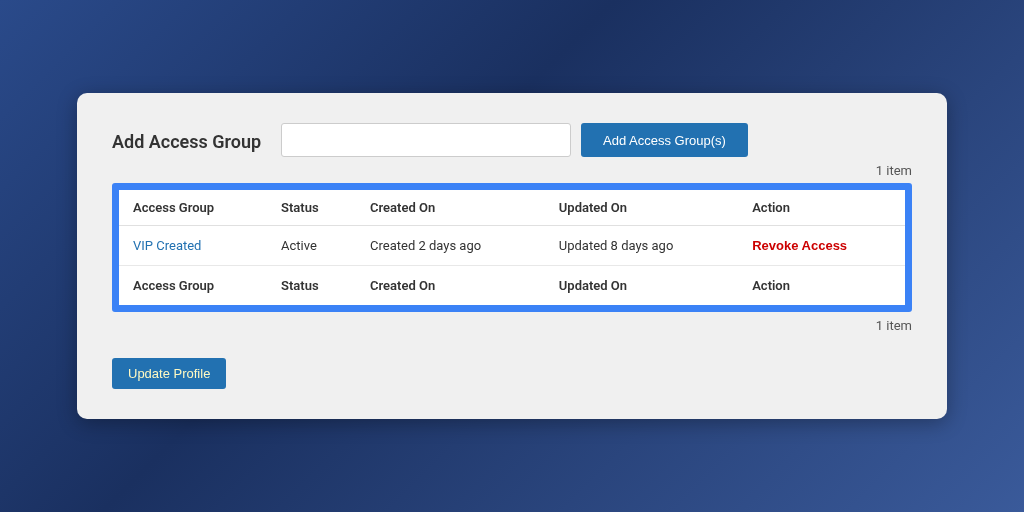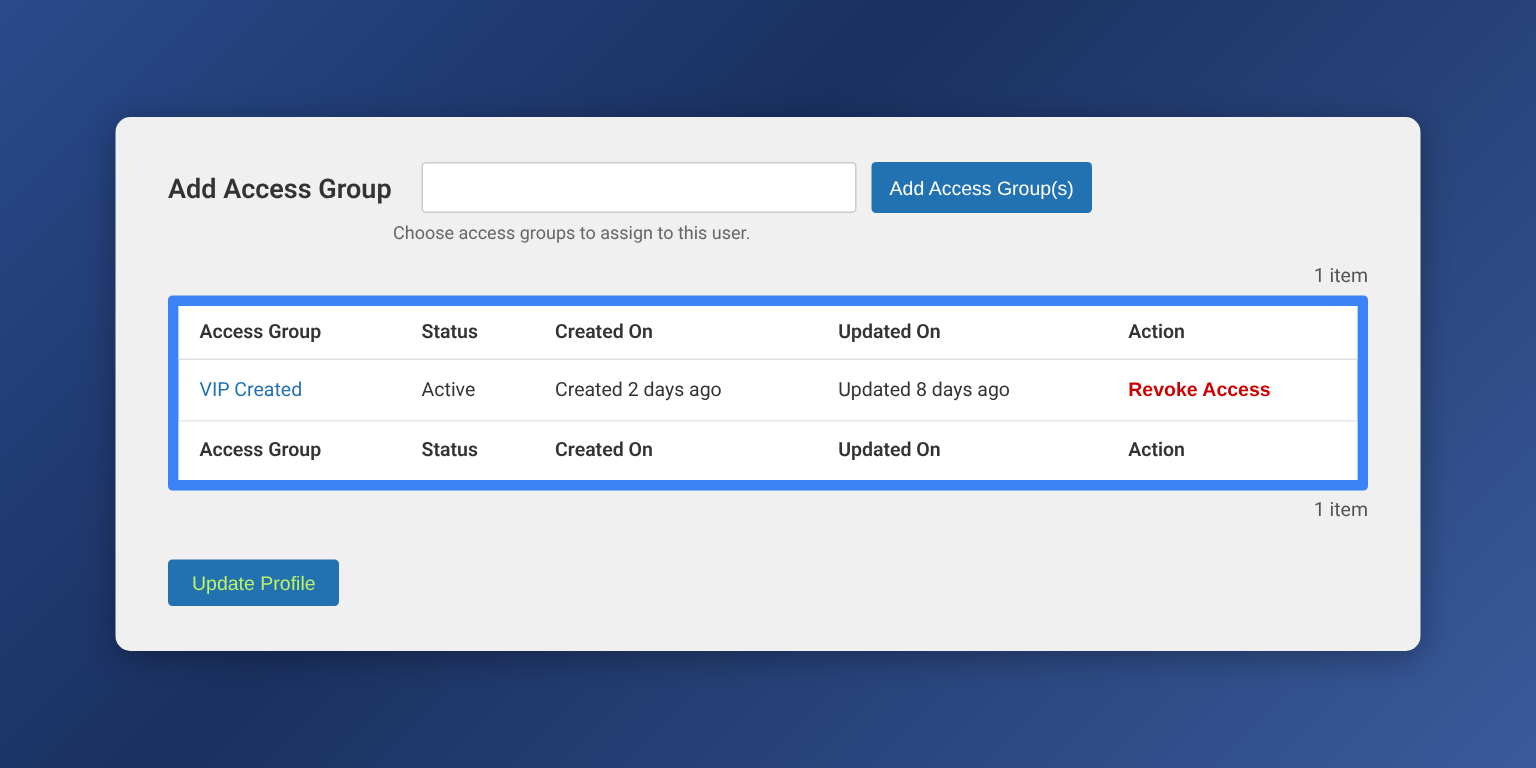--- a/index.html
+++ b/index.html
@@ -58,21 +58,21 @@
       padding: 0 8px;
       font-size: 13px;
       outline: none;
     }
 
     .add-btn {
       background: #2271b1;
       color: #fff;
       border: none;
       border-radius: 3px;
-      padding: 7px 12px;
+      padding: 7px 22px;
       font-size: 13px;
       cursor: pointer;
       white-space: nowrap;
       height: 34px;
     }
 
     .helper-text {
       font-size: 12px;
       color: #666;
       margin-top: 5px;
@@ -144,21 +144,21 @@
       margin-bottom: 20px;
     }
 
     .footer-count {
       font-size: 13px;
       color: #555;
     }
 
     .update-profile-btn {
       background: #2271b1;
-      color: #bef264;
+      color: #fef9c3;
       border: none;
       border-radius: 3px;
       padding: 8px 16px;
       font-size: 13px;
       cursor: pointer;
       margin-top: 5px;
     }
 
     .footer-table-row td {
       font-size: 13px;
@@ -174,21 +174,20 @@
 <div class="card">
 
   
   <div class="add-access-group-section">
     <span class="add-label">Add Access Group</span>
     <div class="add-controls">
       <input class="group-input" type="text" placeholder="" style="">
       <button class="add-btn">Add Access Group(s)</button>
     </div>
   </div>
-  <div class="helper-text">Choose access groups to assign to this user.</div>
 
   
   <div class="item-count">1 item</div>
 
   
   <div class="table-container">
     <table>
       <thead>
         <tr>
           <th>Access Group</th>

